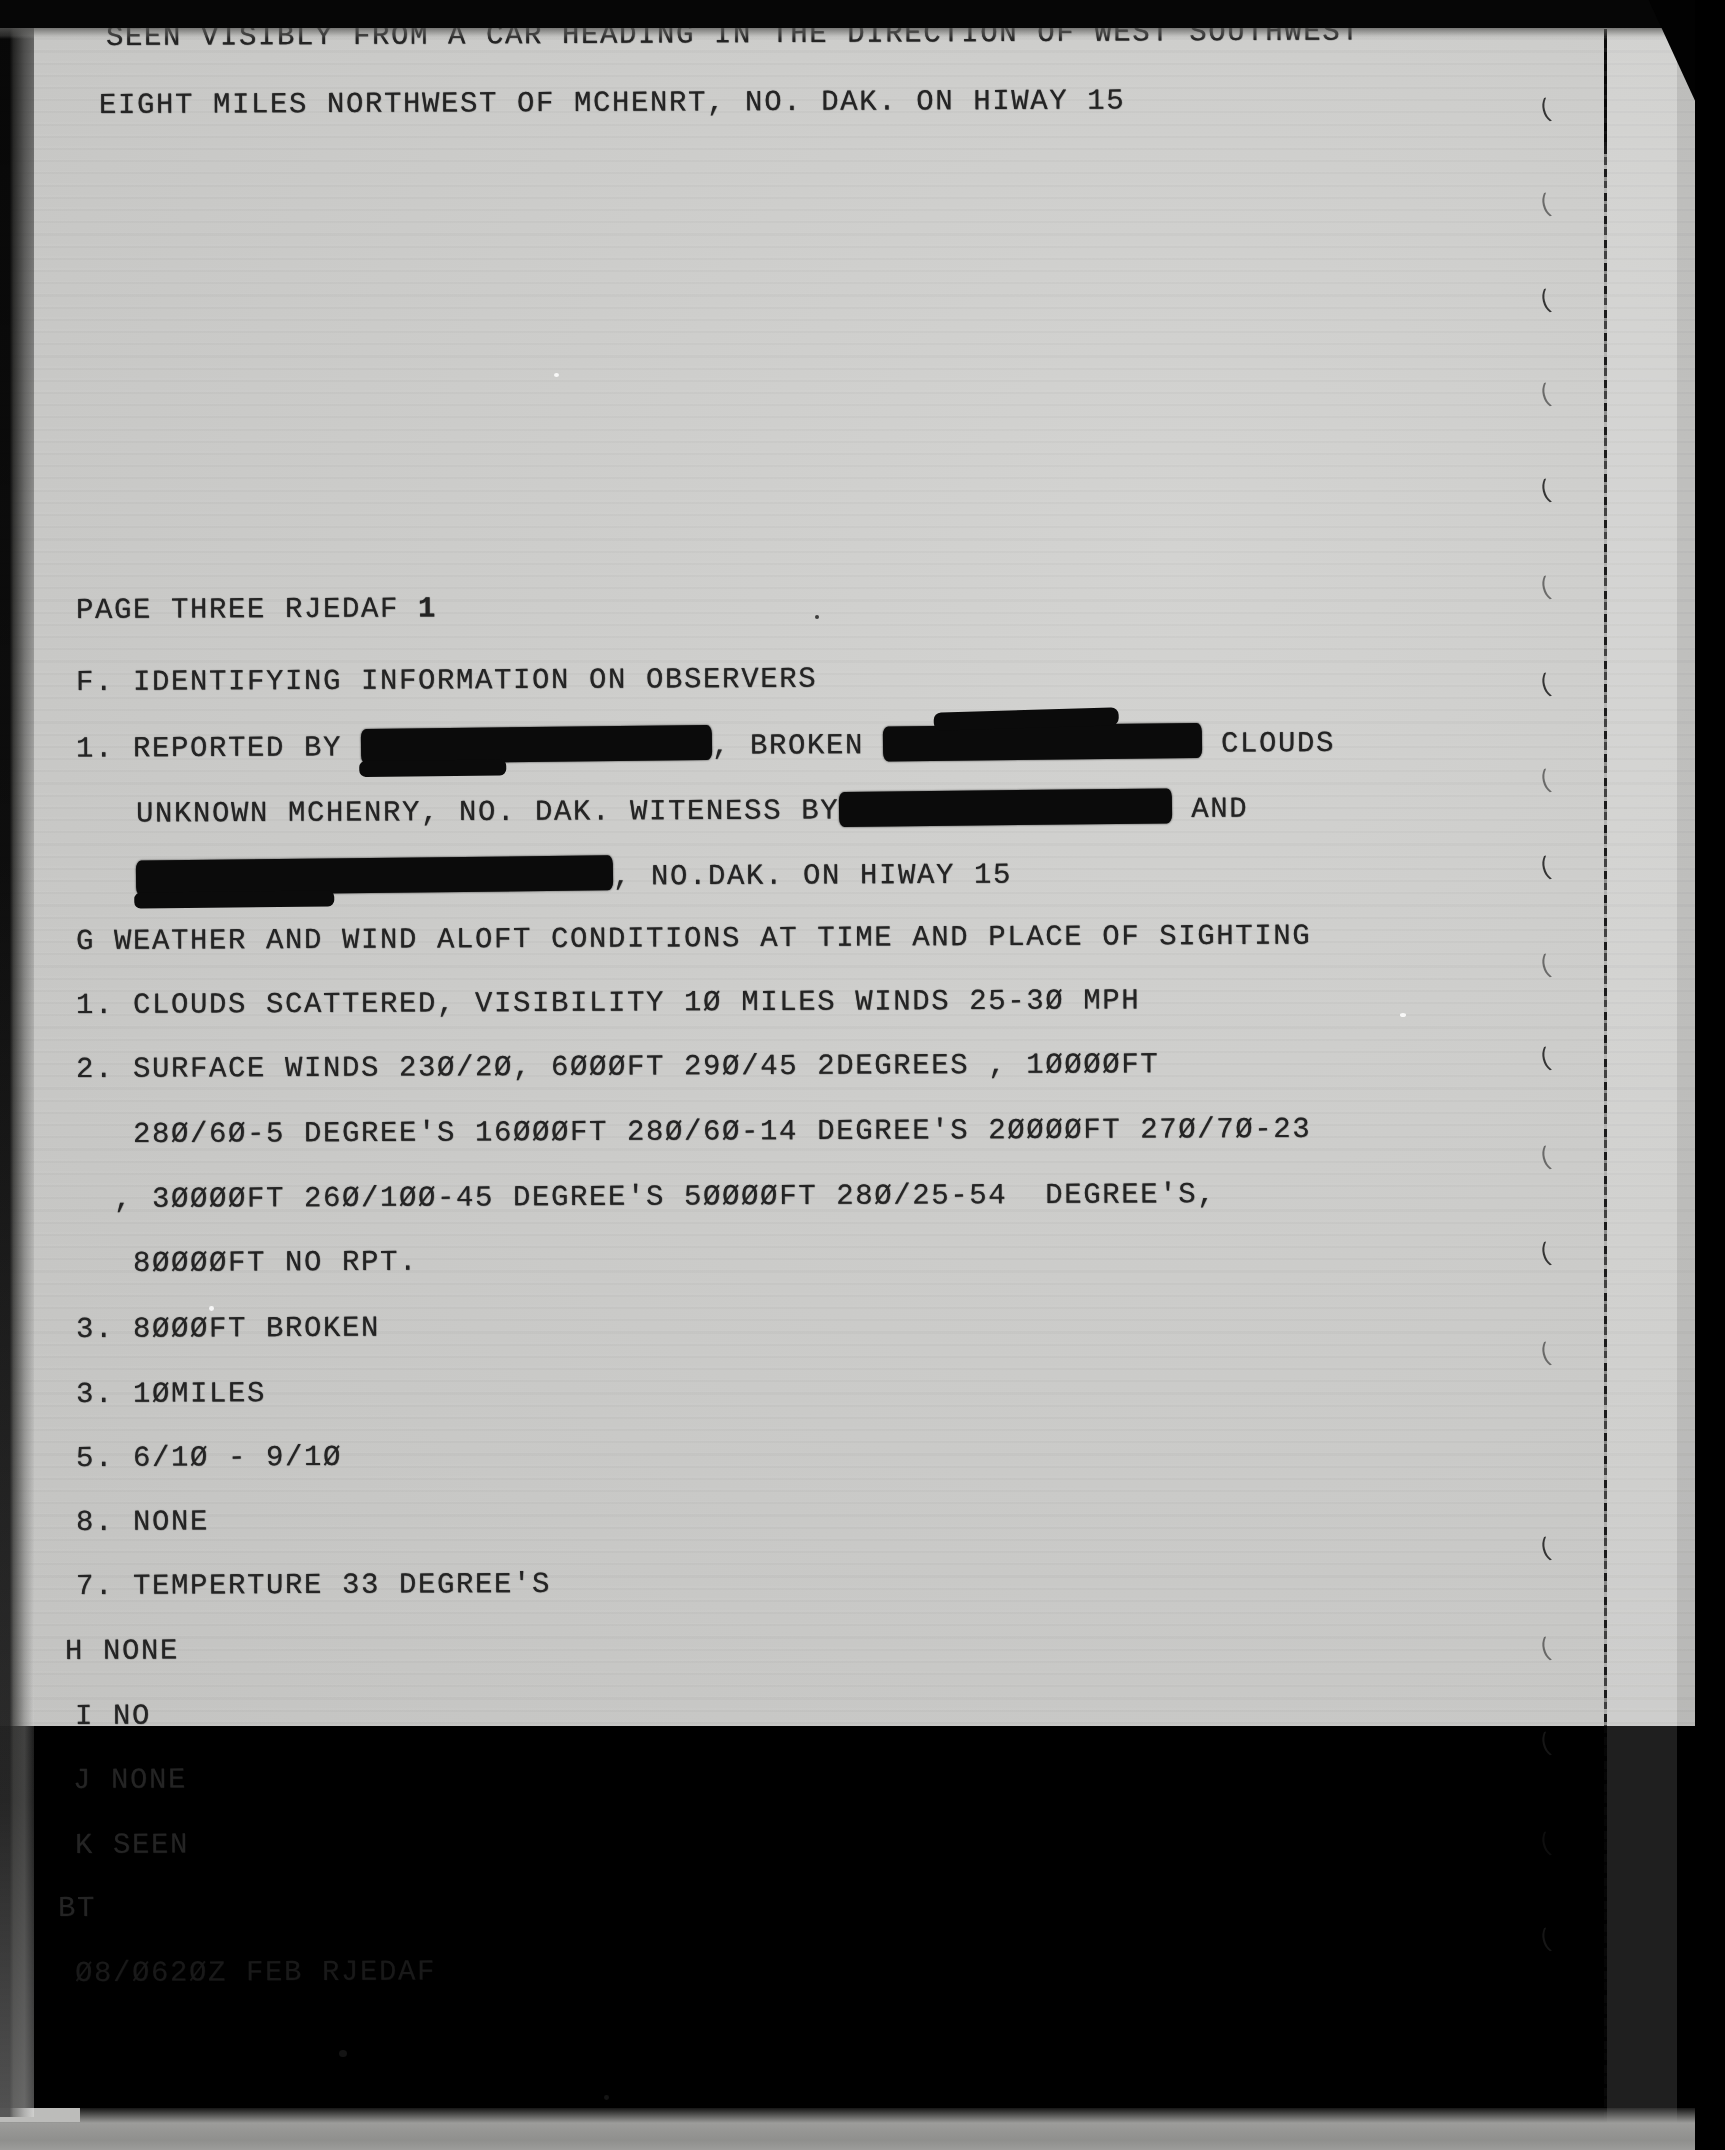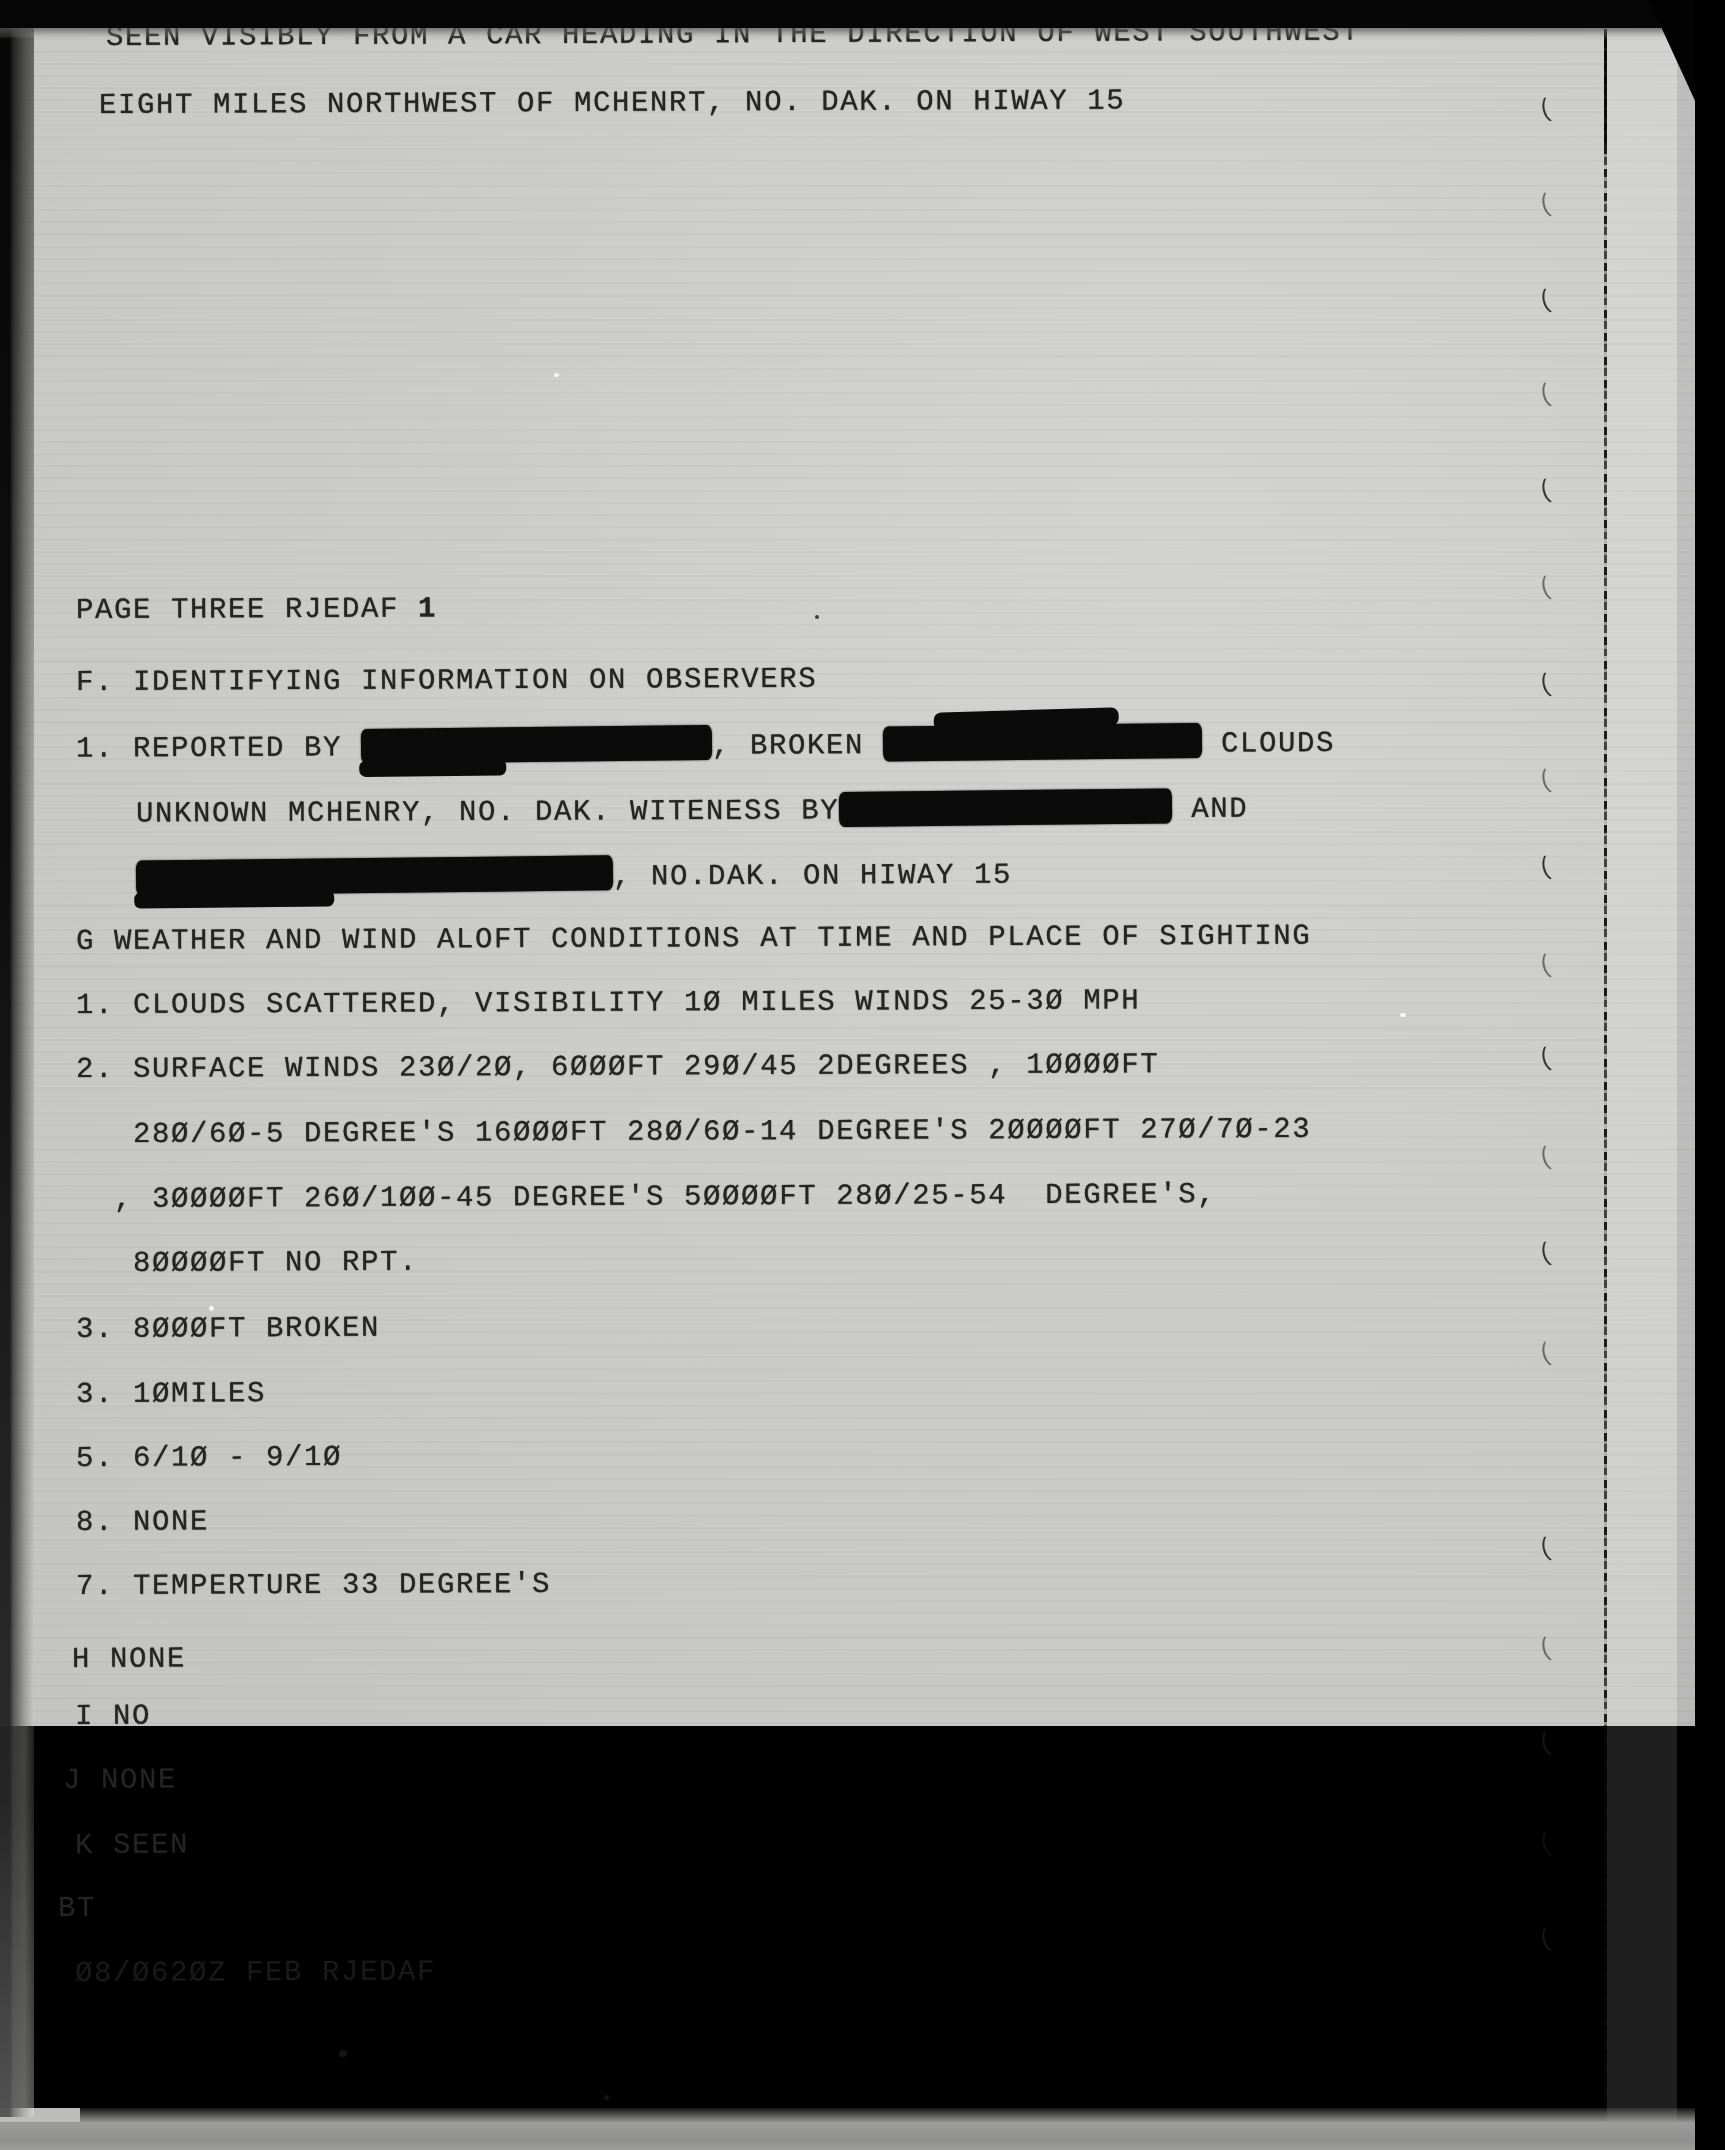--- a/index.html
+++ b/index.html
@@ -67,23 +67,23 @@
       <div class="tline" style="left: 76px; top: 989px;"><span>1. CLOUDS SCATTERED, VISIBILITY 1Ø MILES WINDS 25-3Ø MPH</span></div>
       <div class="tline" style="left: 76px; top: 1053px;"><span>2. SURFACE WINDS 23Ø/2Ø, 6ØØØFT 29Ø/45 2DEGREES , 1ØØØØFT</span></div>
       <div class="tline" style="left: 133px; top: 1118px;"><span>28Ø/6Ø-5 DEGREE'S 16ØØØFT 28Ø/6Ø-14 DEGREE'S 2ØØØØFT 27Ø/7Ø-23</span></div>
       <div class="tline" style="left: 114px; top: 1183px;"><span>, 3ØØØØFT 26Ø/1ØØ-45 DEGREE'S 5ØØØØFT 28Ø/25-54  DEGREE'S,</span></div>
       <div class="tline" style="left: 133px; top: 1247px;"><span>8ØØØØFT NO RPT.</span></div>
       <div class="tline" style="left: 76px; top: 1313px;"><span>3. 8ØØØFT BROKEN</span></div>
       <div class="tline" style="left: 76px; top: 1378px;"><span>3. 1ØMILES</span></div>
       <div class="tline" style="left: 76px; top: 1442px;"><span>5. 6/1Ø - 9/1Ø</span></div>
       <div class="tline" style="left: 76px; top: 1506px;"><span>8. NONE</span></div>
       <div class="tline" style="left: 76px; top: 1570px;"><span>7. TEMPERTURE 33 DEGREE'S</span></div>
-      <div class="tline" style="left: 72px; top: 1635px; margin-top: 8px;"><span>H NONE</span></div>
+      <div class="tline" style="left: 65px; top: 1635px;"><span>H NONE</span></div>
       <div class="tline" style="left: 75px; top: 1700px;"><span>I NO</span></div>
-      <div class="tline" style="left: 63px; top: 1764px; text-align: right;"><span>J NONE</span></div>
+      <div class="tline" style="left: 73px; top: 1764px; text-align: right;"><span>J NONE</span></div>
       <div class="tline" style="left: 75px; top: 1829px;"><span>K SEEN</span></div>
       <div class="tline" style="left: 58px; top: 1892px;"><span>BT</span></div>
       <div class="tline faded" style="left: 75px; top: 1957px;"><span>Ø8/Ø62ØZ FEB RJEDAF</span></div>
       <span class="tick" style="left: 1539px; top: 97px;">(</span>
       <span class="tick" style="left: 1539px; top: 192px;">(</span>
       <span class="tick" style="left: 1539px; top: 288px;">(</span>
       <span class="tick" style="left: 1539px; top: 382px;">(</span>
       <span class="tick" style="left: 1539px; top: 478px;">(</span>
       <span class="tick" style="left: 1539px; top: 575px;">(</span>
       <span class="tick" style="left: 1539px; top: 672px;">(</span>

